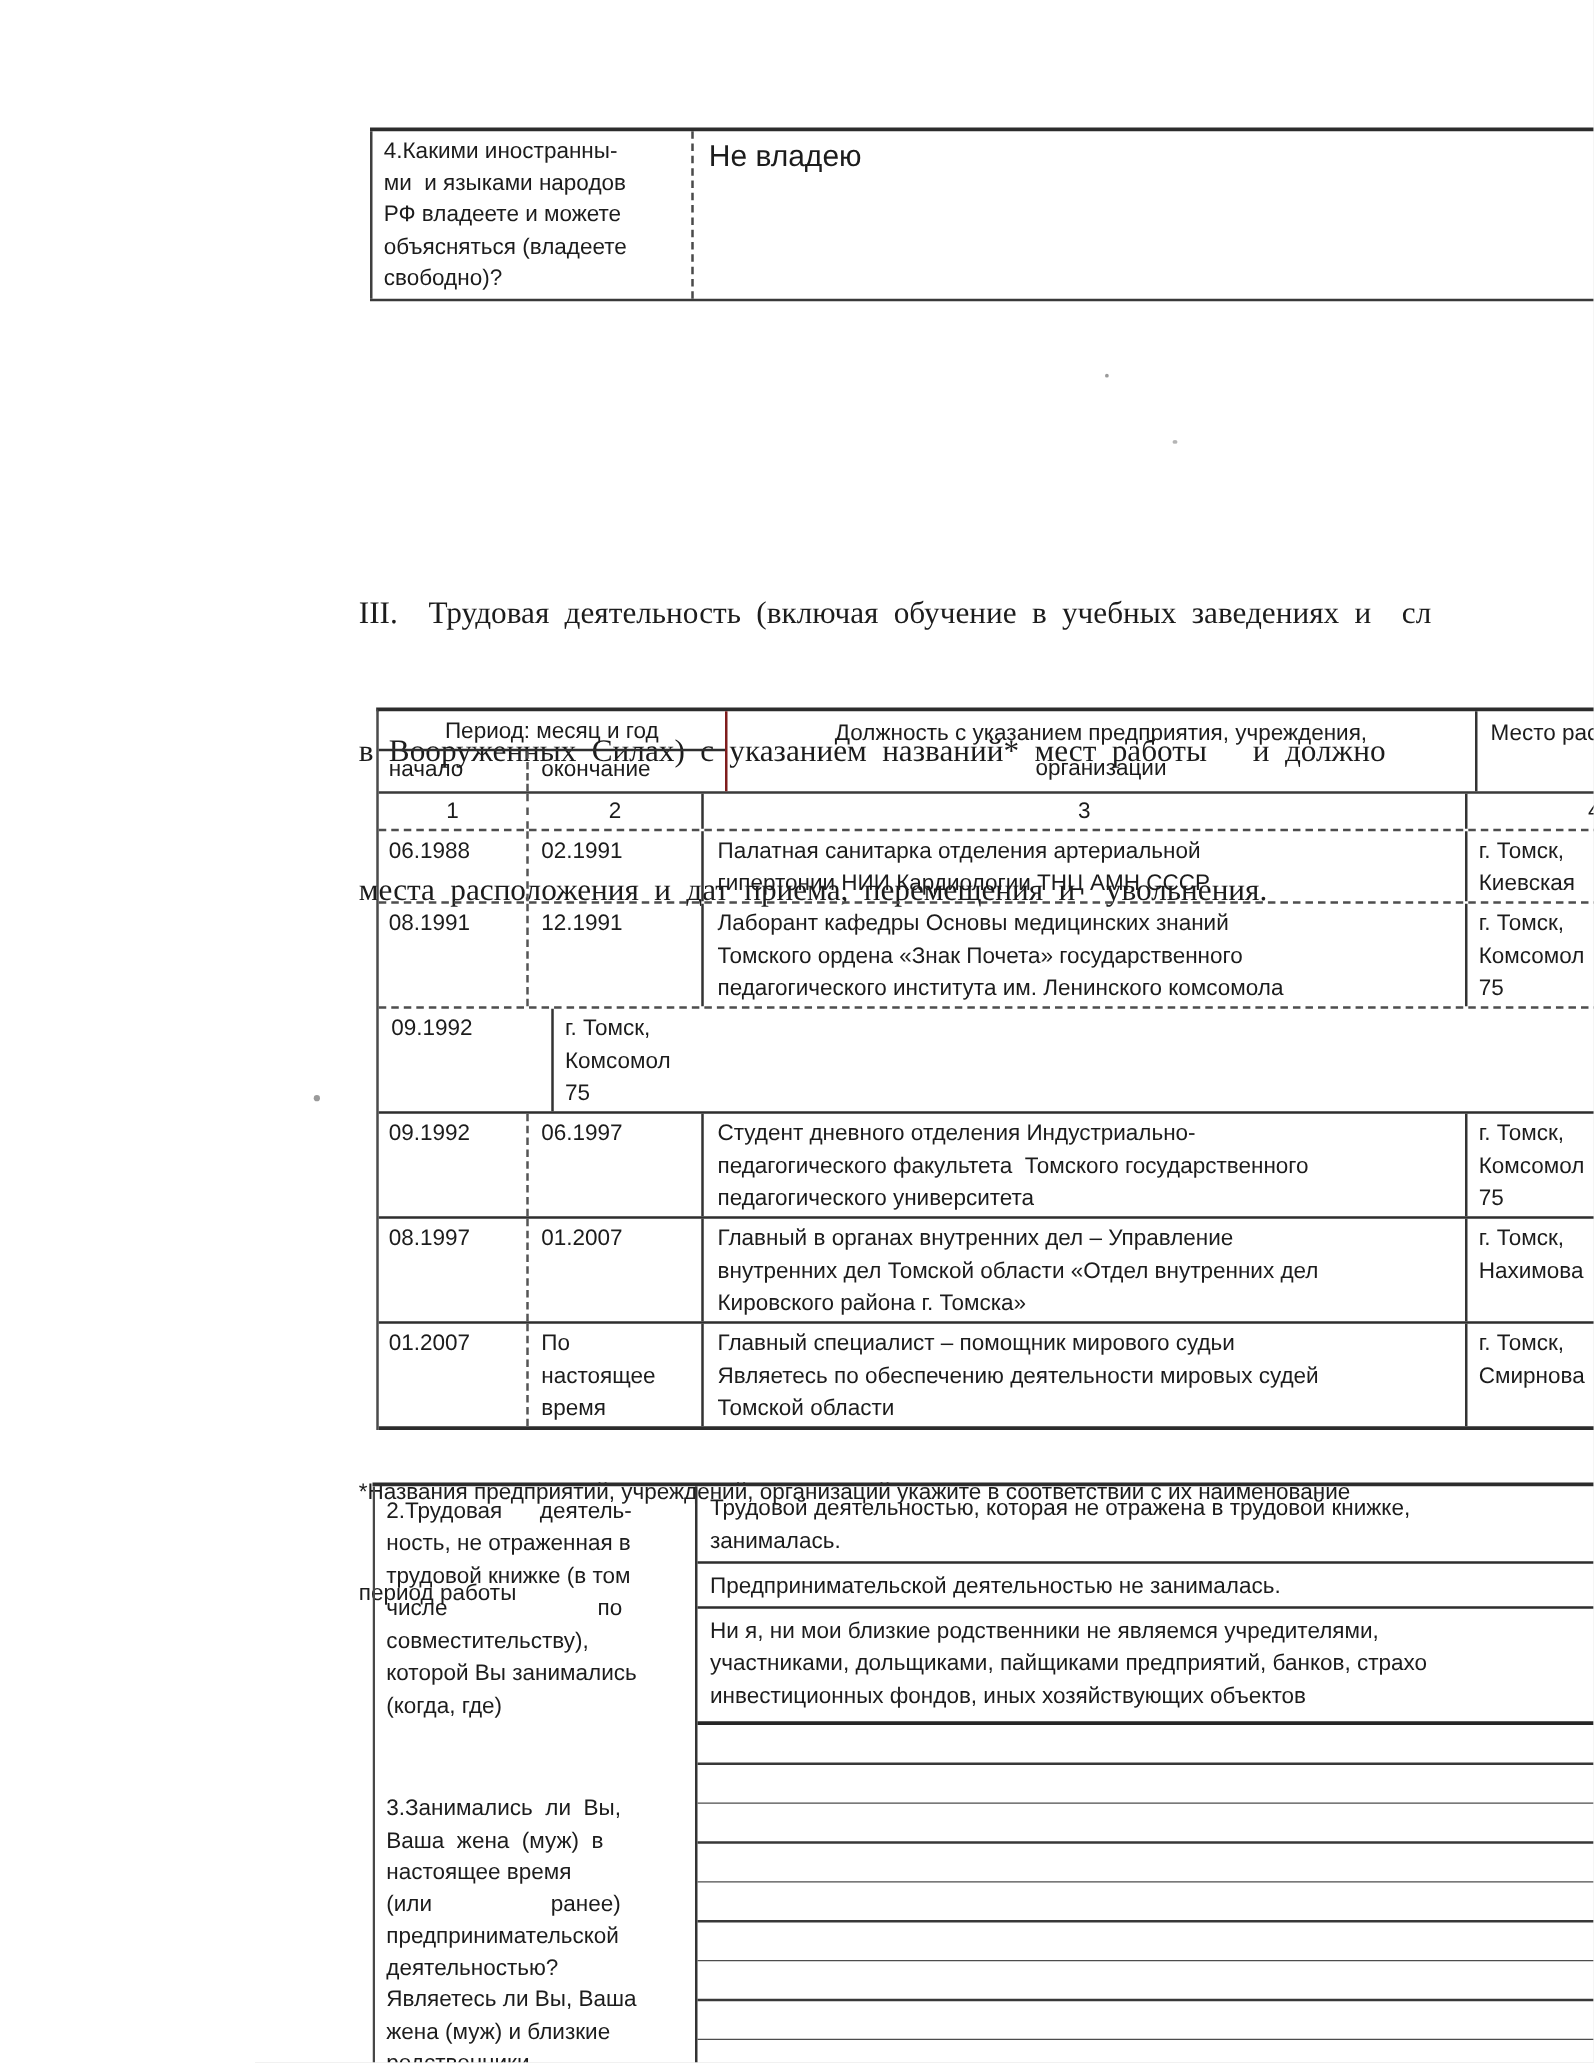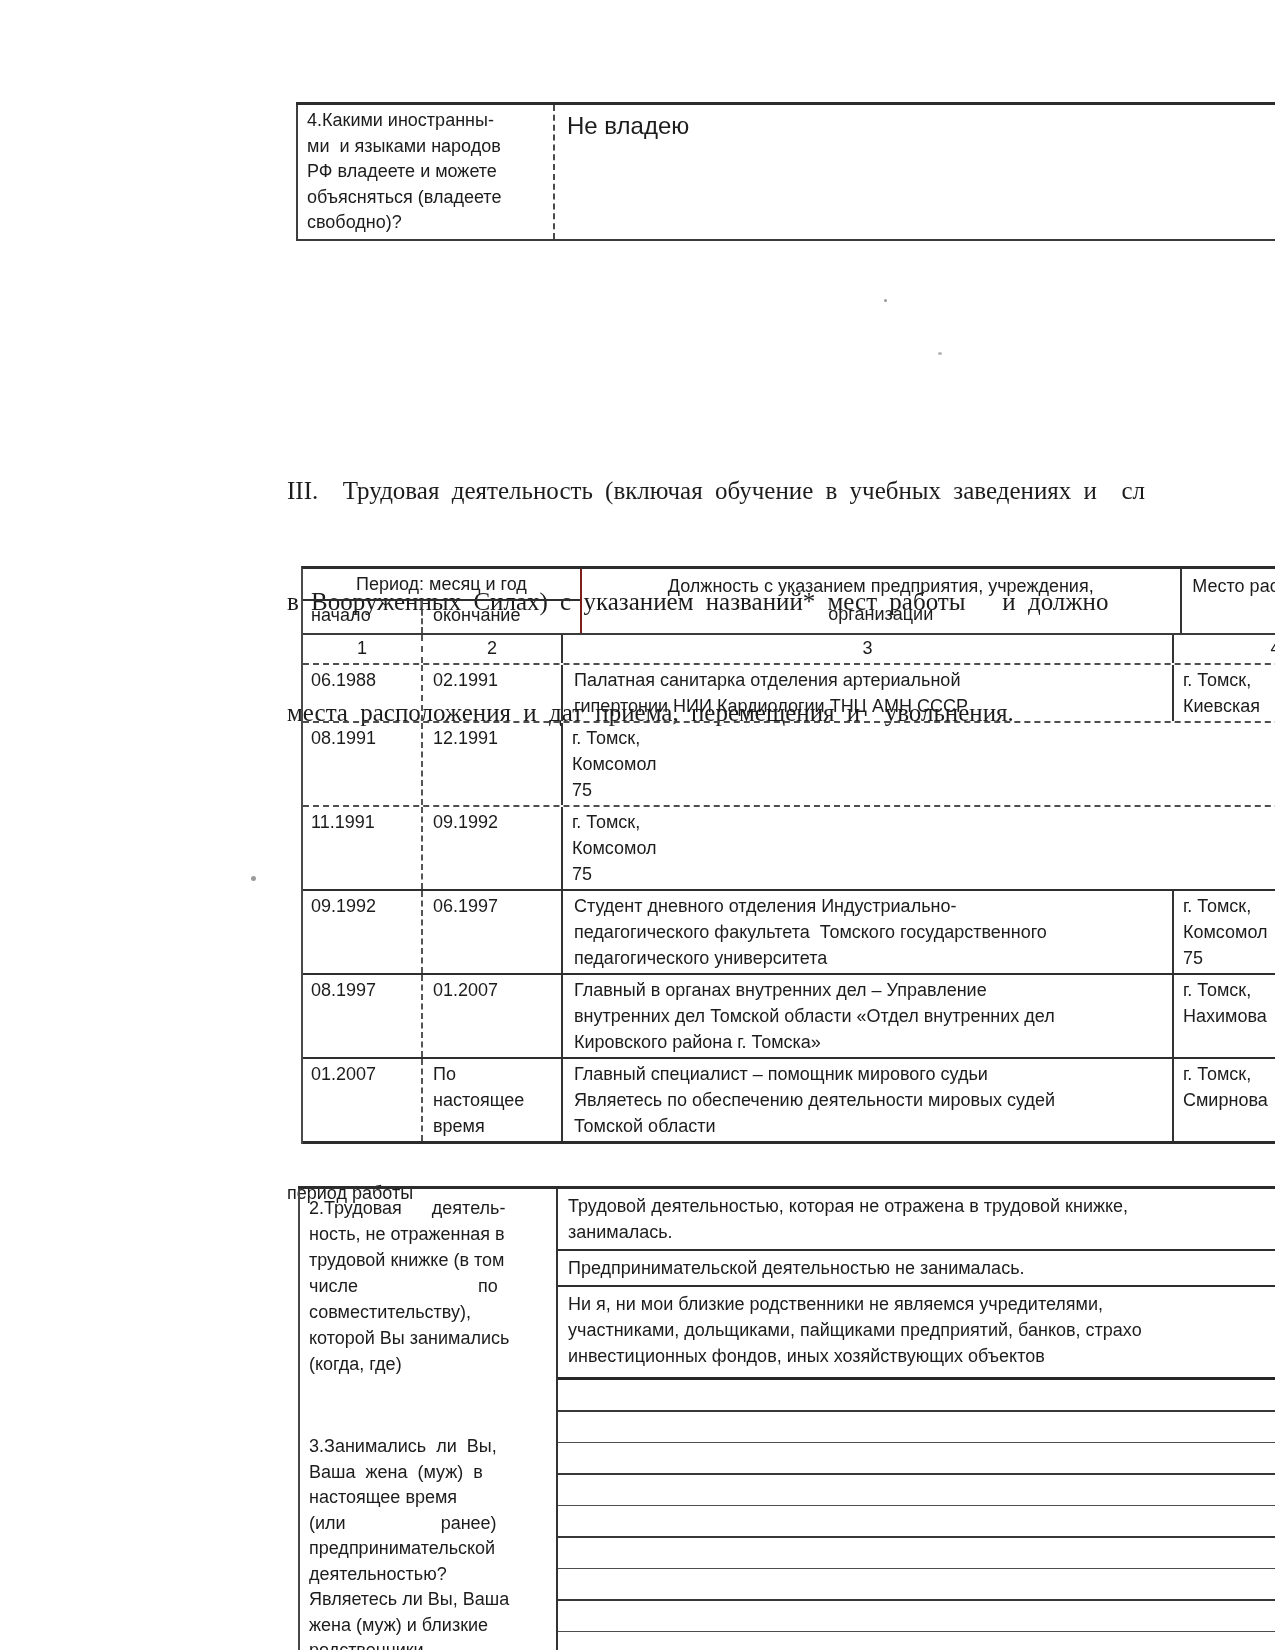--- a/index.html
+++ b/index.html
@@ -126,26 +126,28 @@
       <div class="wt-c1">06.1988</div>
       <div class="wt-c2">02.1991</div>
       <div class="wt-c3">Палатная санитарка отделения артериальной
 гипертонии НИИ Кардиологии ТНЦ АМН СССР</div>
       <div class="wt-c4">г. Томск,
 Киевская</div>
     </div>
     <div class="wt-row dash h78">
       <div class="wt-c1">08.1991</div>
       <div class="wt-c2">12.1991</div>
+      <div class="wt-c3">Лаборант кафедры Основы медицинских знаний
+Томского ордена «Знак Почета» государственного
+педагогического института им. Ленинского комсомола</div>
       <div class="wt-c4">г. Томск,
 Комсомол
 75</div>
     </div>
     <div class="wt-row h78">
-      <div class="wt-c1">11.1991</div>
       <div class="wt-c2">09.1992</div>
       <div class="wt-c4">г. Томск,
 Комсомол
 75</div>
     </div>
     <div class="wt-row h76">
       <div class="wt-c1">09.1992</div>
       <div class="wt-c2">06.1997</div>
       <div class="wt-c3">Студент дневного отделения Индустриально-
 педагогического факультета  Томского государственного
@@ -170,20 +172,21 @@
 время</div>
       <div class="wt-c3">Главный специалист – помощник мирового судьи
 Являетесь по обеспечению деятельности мировых судей
 Томской области</div>
       <div class="wt-c4">г. Томск,
 Смирнова</div>
     </div>
   </section>
 
   <section class="footnote">
+    <div>*Названия предприятий, учреждений, организаций укажите в соответствии с их наименование</div>
     <div>период работы</div>
   </section>
 
   <section class="activity-table">
     <div class="at-left">
       <div class="at-label">2.Трудовая      деятель-
 ность, не отраженная в
 трудовой книжке (в том
 числе                        по
 совместительству),

